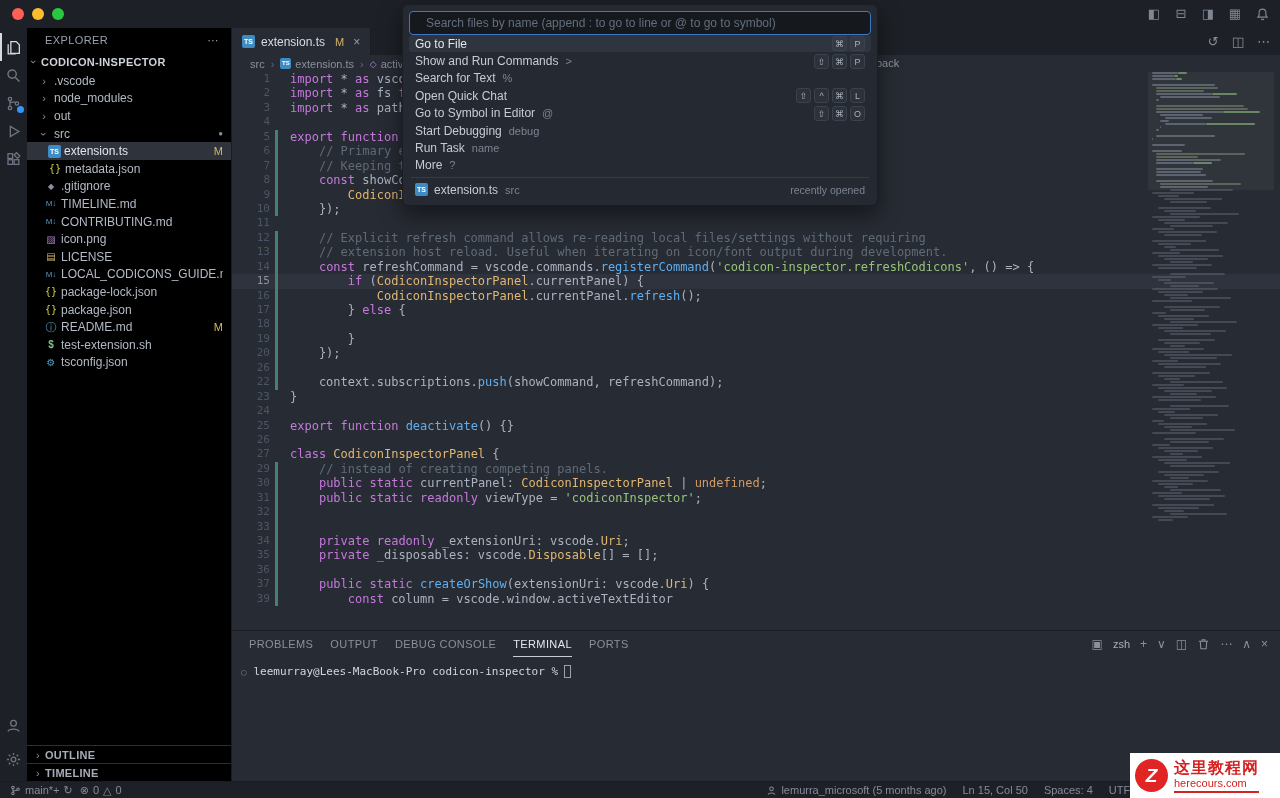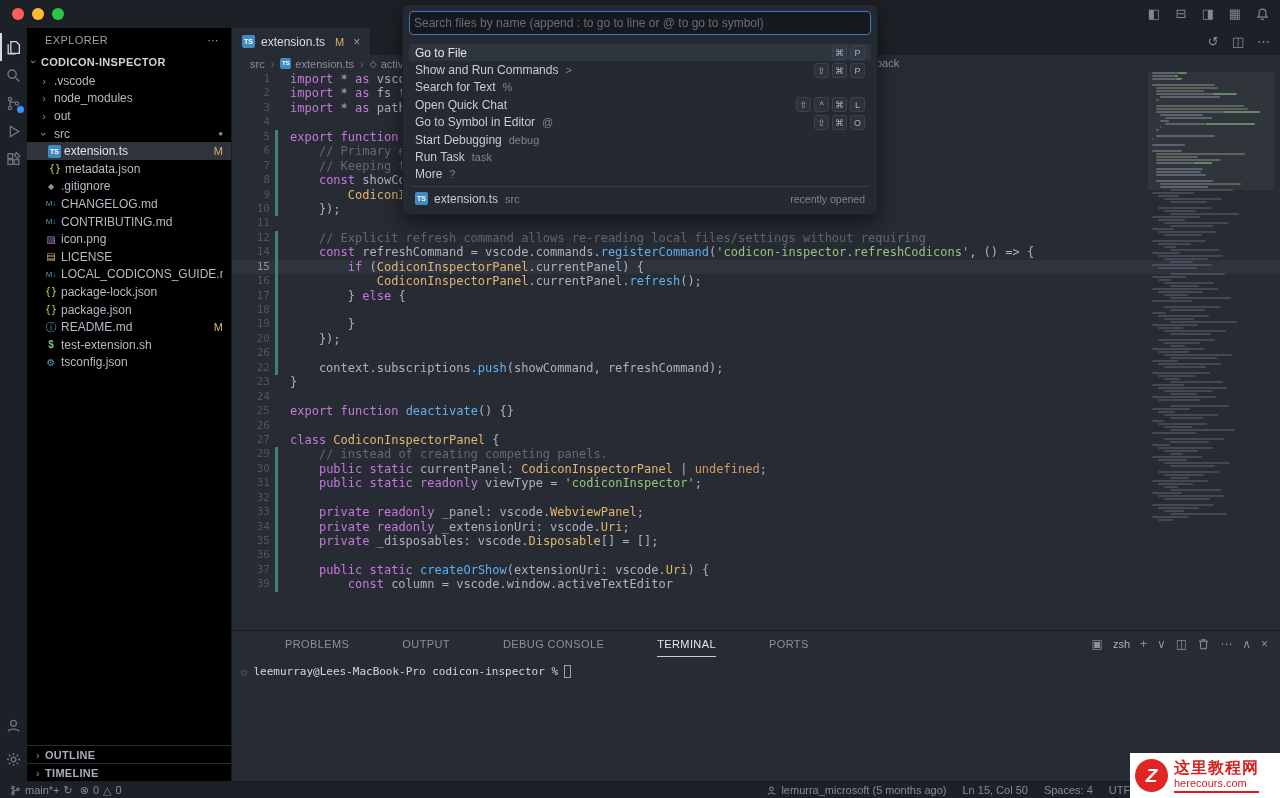--- a/index.html
+++ b/index.html
@@ -79,41 +79,41 @@
   .mm { height:2px; margin-bottom:1px; display:flex; }
   .mm span { height:2px; border-radius:1px; flex:none; }
   .mmg { background:#8a93a4; opacity:.5; }
   .mmc { background:#7d8d74; opacity:.55; }
   .mms { background:#8fbf83; opacity:.6; }
   .mmf { background:#7f8898; opacity:.33; }
 
   
   #panel { position:absolute; top:602px; left:0; right:0; height:151px; background:#272b33; border-top:1px solid #191c21; }
   #panel-tabs { display:flex; align-items:center; height:26px; padding-left:17px; gap:17px; font-size:11px; letter-spacing:.4px; color:#8a919d; }
-  .ptab { height:25px; line-height:25px;margin-left:36px; }
+  .ptab { height:25px; line-height:25px; }
   .ptab.active { color:#e4e8ed; border-bottom:1px solid #c8cdd4; }
   #panel-actions { position:absolute; right:12px; top:0; height:26px; display:flex; align-items:center; gap:10px; color:#8a919d; font-size:12px; }
   .pz { font-size:11px; color:#aab1bb; }
   #terminal { position:absolute; top:26px; left:0; right:0; bottom:0; font-family:"DejaVu Sans Mono",monospace; font-size:11px; color:#d2d7dd; }
   .tline { display:flex; align-items:center; padding:8px 0 0 9px; }
   .tdeco { color:#6b7480; font-size:9px; margin-right:7px; }
   .tcursor { display:inline-block; width:7px; height:13px; border:1px solid #9aa1ac; margin-left:6px; }
 
   
   #statusbar { position:absolute; left:0; top:781px; width:1280px; height:17px; background:#1d2127; border-top:1px solid #191c21; font-size:11px; color:#848c98; }
   #status-left { position:absolute; left:10px; top:0; height:16px; display:flex; align-items:center; gap:7px; }
   #status-right { position:absolute; right:140px; top:0; height:16px; display:flex; align-items:center; gap:16px; }
   .st-item { display:flex; align-items:center; gap:4px; white-space:nowrap; }
   .st-ico { font-size:11px; }
 
   
   #palette { position:absolute; left:402px; top:4px; width:476px; background:#242932; border:1px solid #1a1d23; border-radius:6px; box-shadow:0 8px 22px rgba(0,0,0,.5); padding:6px; z-index:50; }
-  #pal-input { width:100%; height:24px; background:#15181d; border:1px solid #3f76c0; border-radius:4px; color:#cfd5dc; font-size:12px; padding:0 4px; outline:none; font-family:"Liberation Sans","DejaVu Sans",sans-serif; }
+  #pal-input { width:100%; height:24px; background:#15181d; border:1px solid #3f76c0; border-radius:4px; color:#cfd5dc; font-size:12px; padding:0 16px; outline:none; font-family:"Liberation Sans","DejaVu Sans",sans-serif; }
   #pal-input::placeholder { color:#646e7c; }
-  #pal-list { margin-top:9px; }
+  #pal-list { margin-top:0; }
   .prow { height:17.4px; display:flex; align-items:center; padding:0 6px; border-radius:3px; font-size:12px; color:#c6ccd4; }
   .prow.active { background:#2f353f; color:#e3e7ec; }
   .prow .sfx { color:#7d8491; margin-left:7px; font-size:11px; }
   .prow .sp { flex:1; }
   .key { min-width:15px; height:15px; line-height:14px; background:#2c313a; border:1px solid #3c424d; border-radius:3px; font-size:9px; color:#aab1bb; text-align:center; padding:0 2px; margin-left:3px; flex:none; }
   .prow.active .key { background:#343a45; }
   .pright { color:#7d8491; font-size:10.5px; }
   .pdiv { height:1px; background:#363c46; margin:3px 2px; }
   .prow .fi-ts { margin-right:6px; }
 
@@ -240,21 +240,21 @@
         <div class="trow" style="padding-left: 21px;">
           <span class="fi fi-json">{}</span>
           <span class="lbl">metadata.json</span>
         </div>
         <div class="trow" style="padding-left: 17px;">
           <span class="fi fi-git">◆</span>
           <span class="lbl">.gitignore</span>
         </div>
         <div class="trow" style="padding-left: 17px;">
           <span class="fi fi-md">M↓</span>
-          <span class="lbl">CHANGELOG.md</span>
+          <span class="lbl">TIMELINE.md</span>
         </div>
         <div class="trow" style="padding-left: 17px;">
           <span class="fi fi-md">M↓</span>
           <span class="lbl">CONTRIBUTING.md</span>
         </div>
         <div class="trow" style="padding-left: 17px;">
           <span class="fi fi-img">▨</span>
           <span class="lbl">icon.png</span>
         </div>
         <div class="trow" style="padding-left: 17px;">
@@ -338,39 +338,40 @@
           <div class="cl"><span class="ln">3</span><span class="chg"></span><span class="ct"><span class="tk-kw">import</span> * <span class="tk-kw">as</span> path <span class="tk-kw">from</span> <span class="tk-str">'path'</span>;</span></div>
           <div class="cl"><span class="ln">4</span><span class="chg"></span><span class="ct"></span></div>
           <div class="cl"><span class="ln">5</span><span class="chg on"></span><span class="ct"><span class="tk-kw">export</span> <span class="tk-kw">function</span> <span class="tk-fn">activate</span>(context: vscode.<span class="tk-type">ExtensionContext</span>) {</span></div>
           <div class="cl"><span class="ln">6</span><span class="chg on"></span><span class="ct">    <span class="tk-cmt">// Primary entry point wiring the inspector panel commands.</span></span></div>
           <div class="cl"><span class="ln">7</span><span class="chg on"></span><span class="ct">    <span class="tk-cmt">// Keeping this lean so activation stays fast.</span></span></div>
           <div class="cl"><span class="ln">8</span><span class="chg on"></span><span class="ct">    <span class="tk-kw">const</span> showCommand = vscode.commands.<span class="tk-fn">registerCommand</span>(<span class="tk-str">'codicon-inspector.show'</span>,</span></div>
           <div class="cl"><span class="ln">9</span><span class="chg on"></span><span class="ct">        <span class="tk-type">CodiconInspectorPanel</span>.<span class="tk-fn">createOrShow</span>(context.extensionUri);</span></div>
           <div class="cl"><span class="ln">10</span><span class="chg on"></span><span class="ct">    });</span></div>
           <div class="cl"><span class="ln">11</span><span class="chg"></span><span class="ct"></span></div>
           <div class="cl"><span class="ln">12</span><span class="chg on"></span><span class="ct">    <span class="tk-cmt">// Explicit refresh command allows re-reading local files/settings without requiring</span></span></div>
+          <div class="cl"><span class="ln">13</span><span class="chg on"></span><span class="ct">    <span class="tk-cmt">// extension host reload. Useful when iterating on icon/font output during development.</span></span></div>
           <div class="cl"><span class="ln">14</span><span class="chg on"></span><span class="ct">    <span class="tk-kw">const</span> refreshCommand = vscode.commands.<span class="tk-fn">registerCommand</span>(<span class="tk-str">'codicon-inspector.refreshCodicons'</span>, () =&gt; {</span></div>
           <div class="cl cur"><span class="ln">15</span><span class="chg on"></span><span class="ct">        <span class="tk-kw">if</span> (<span class="tk-type">CodiconInspectorPanel</span>.currentPanel) {</span></div>
           <div class="cl"><span class="ln">16</span><span class="chg on"></span><span class="ct">            <span class="tk-type">CodiconInspectorPanel</span>.currentPanel.<span class="tk-fn">refresh</span>();</span></div>
           <div class="cl"><span class="ln">17</span><span class="chg on"></span><span class="ct">        } <span class="tk-kw">else</span> {</span></div>
           <div class="cl"><span class="ln">18</span><span class="chg on"></span></div>
           <div class="cl"><span class="ln">19</span><span class="chg on"></span><span class="ct">        }</span></div>
           <div class="cl"><span class="ln">20</span><span class="chg on"></span><span class="ct">    });</span></div>
           <div class="cl"><span class="ln">26</span><span class="chg on"></span><span class="ct"></span></div>
           <div class="cl"><span class="ln">22</span><span class="chg on"></span><span class="ct">    context.subscriptions.<span class="tk-fn">push</span>(showCommand, refreshCommand);</span></div>
           <div class="cl"><span class="ln">23</span><span class="chg"></span><span class="ct">}</span></div>
           <div class="cl"><span class="ln">24</span><span class="chg"></span><span class="ct"></span></div>
           <div class="cl"><span class="ln">25</span><span class="chg"></span><span class="ct"><span class="tk-kw">export</span> <span class="tk-kw">function</span> <span class="tk-fn">deactivate</span>() {}</span></div>
           <div class="cl"><span class="ln">26</span><span class="chg"></span><span class="ct"></span></div>
           <div class="cl"><span class="ln">27</span><span class="chg"></span><span class="ct"><span class="tk-kw">class</span> <span class="tk-type">CodiconInspectorPanel</span> {</span></div>
           <div class="cl"><span class="ln">29</span><span class="chg on"></span><span class="ct">    <span class="tk-cmt">// instead of creating competing panels.</span></span></div>
           <div class="cl"><span class="ln">30</span><span class="chg on"></span><span class="ct">    <span class="tk-kw">public</span> <span class="tk-kw">static</span> currentPanel: <span class="tk-type">CodiconInspectorPanel</span> | <span class="tk-num">undefined</span>;</span></div>
           <div class="cl"><span class="ln">31</span><span class="chg on"></span><span class="ct">    <span class="tk-kw">public</span> <span class="tk-kw">static</span> <span class="tk-kw">readonly</span> viewType = <span class="tk-str">'codiconInspector'</span>;</span></div>
           <div class="cl"><span class="ln">32</span><span class="chg on"></span><span class="ct"></span></div>
-          <div class="cl"><span class="ln">33</span><span class="chg on"></span><span class="ct">    <span class="tk-kw">private</span> <span class="tk-kw">readonly</span> _panel: vscode.<span class="tk-type">WebviewPanel</span>;</span></div>
+          <div class="cl"><span class="ln">33</span><span class="chg on"></span></div>
           <div class="cl"><span class="ln">34</span><span class="chg on"></span><span class="ct">    <span class="tk-kw">private</span> <span class="tk-kw">readonly</span> _extensionUri: vscode.<span class="tk-type">Uri</span>;</span></div>
           <div class="cl"><span class="ln">35</span><span class="chg on"></span><span class="ct">    <span class="tk-kw">private</span> _disposables: vscode.<span class="tk-type">Disposable</span>[] = [];</span></div>
           <div class="cl"><span class="ln">36</span><span class="chg on"></span><span class="ct"></span></div>
           <div class="cl"><span class="ln">37</span><span class="chg on"></span><span class="ct">    <span class="tk-kw">public</span> <span class="tk-kw">static</span> <span class="tk-fn">createOrShow</span>(extensionUri: vscode.<span class="tk-type">Uri</span>) {</span></div>
           <div class="cl"><span class="ln">39</span><span class="chg on"></span><span class="ct">        <span class="tk-kw">const</span> column = vscode.window.activeTextEditor</span></div>
         </div>
       <div id="minimap">
         <div id="mm-vp"></div>
         <div id="mm-rows">
             <div class="mm">
@@ -1008,21 +1009,21 @@
           <span class="key">⌘</span>
           <span class="key">O</span>
         </div>
         <div class="prow">
           <span>Start Debugging</span>
           <span class="sfx">debug</span>
           <span class="sp"></span>
         </div>
         <div class="prow">
           <span>Run Task</span>
-          <span class="sfx">task</span>
+          <span class="sfx">name</span>
           <span class="sp"></span>
         </div>
         <div class="prow">
           <span>More</span>
           <span class="sfx">?</span>
           <span class="sp"></span>
         </div>
         <div class="pdiv"></div>
         <div class="prow">
           <span class="fi-ts">TS</span>

